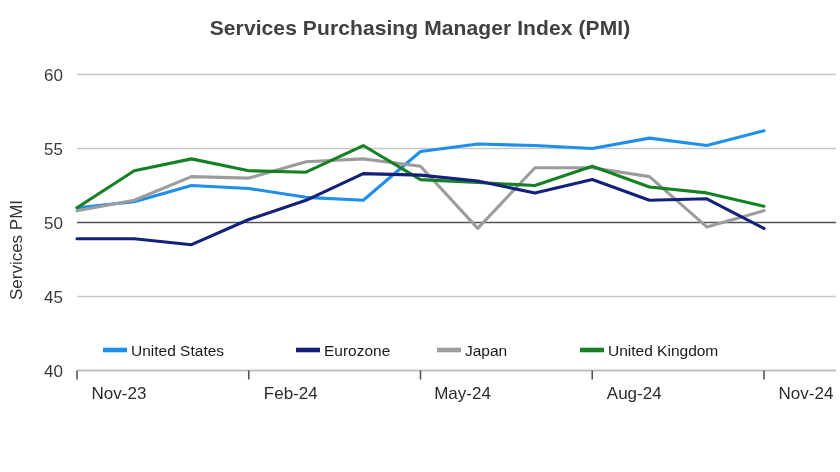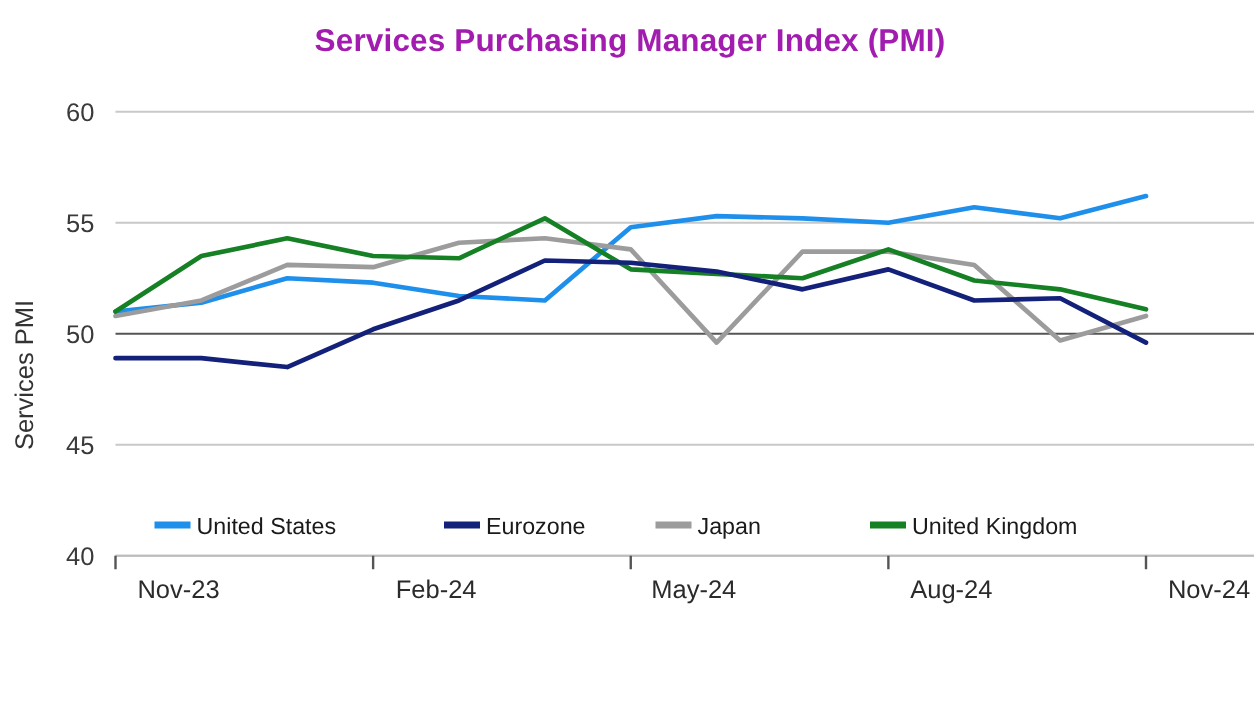--- a/index.html
+++ b/index.html
@@ -19,21 +19,21 @@
     height: 472px;
   }
   .chart-title {
     position: absolute;
     top: 16px;
     left: 0;
     width: 840px;
     text-align: center;
     font-size: 21px;
     font-weight: bold;
-    color: #a21caf;
+    color: #404040;
     letter-spacing: 0.1px;
   }
   svg.plot {
     position: absolute;
     top: 0;
     left: 0;
   }
   text.axis-label {
     font-family: "Liberation Sans", sans-serif;
     font-size: 17px;

